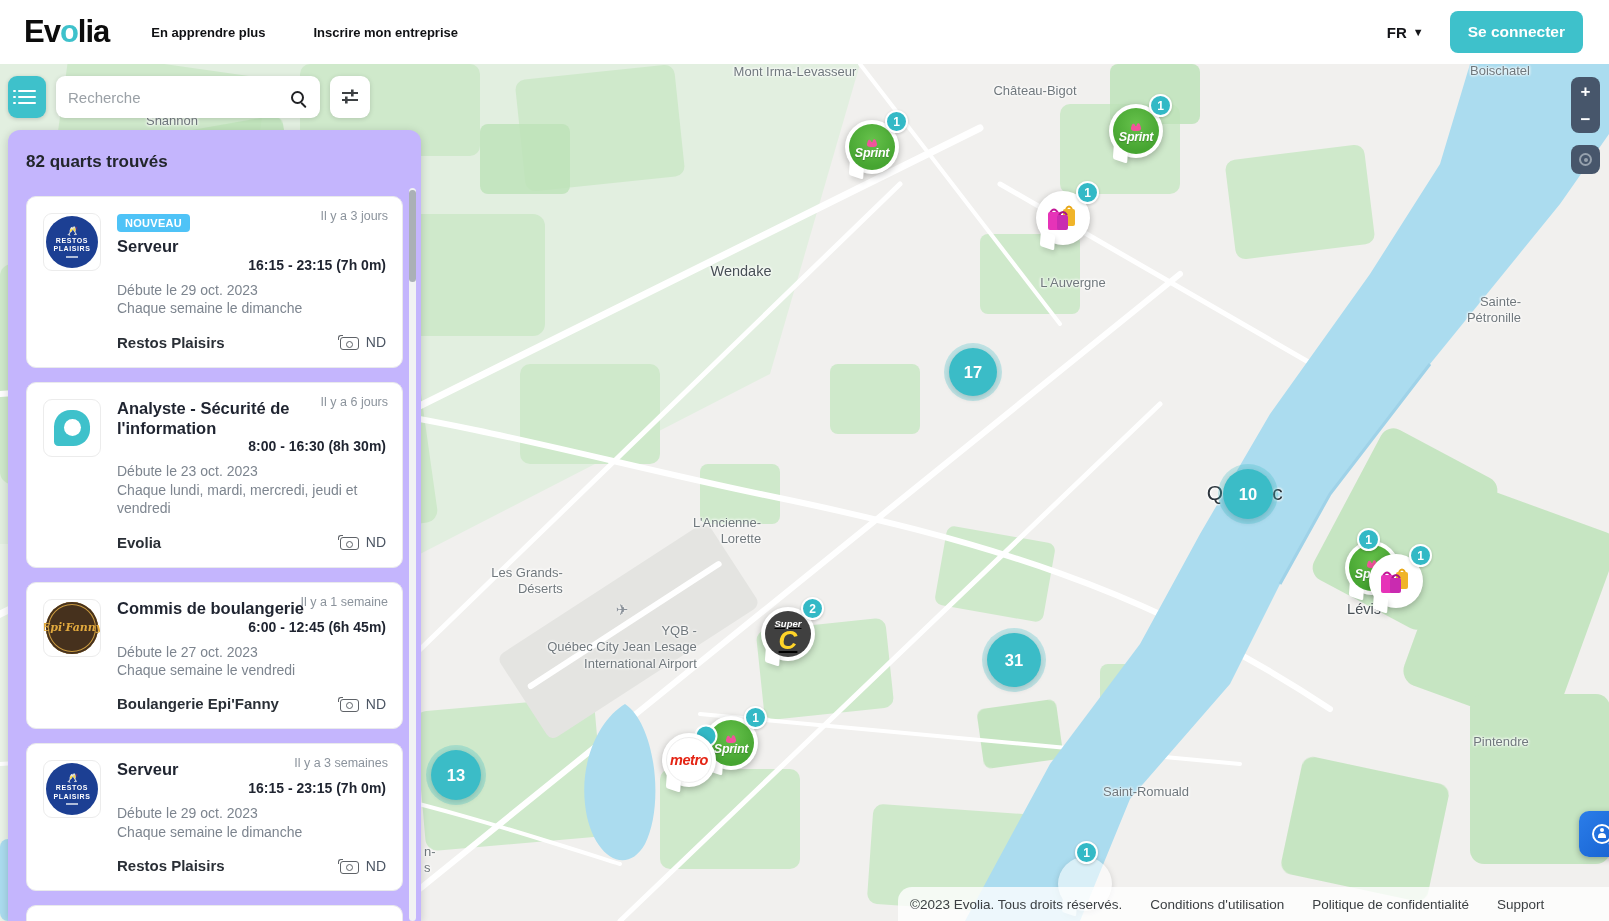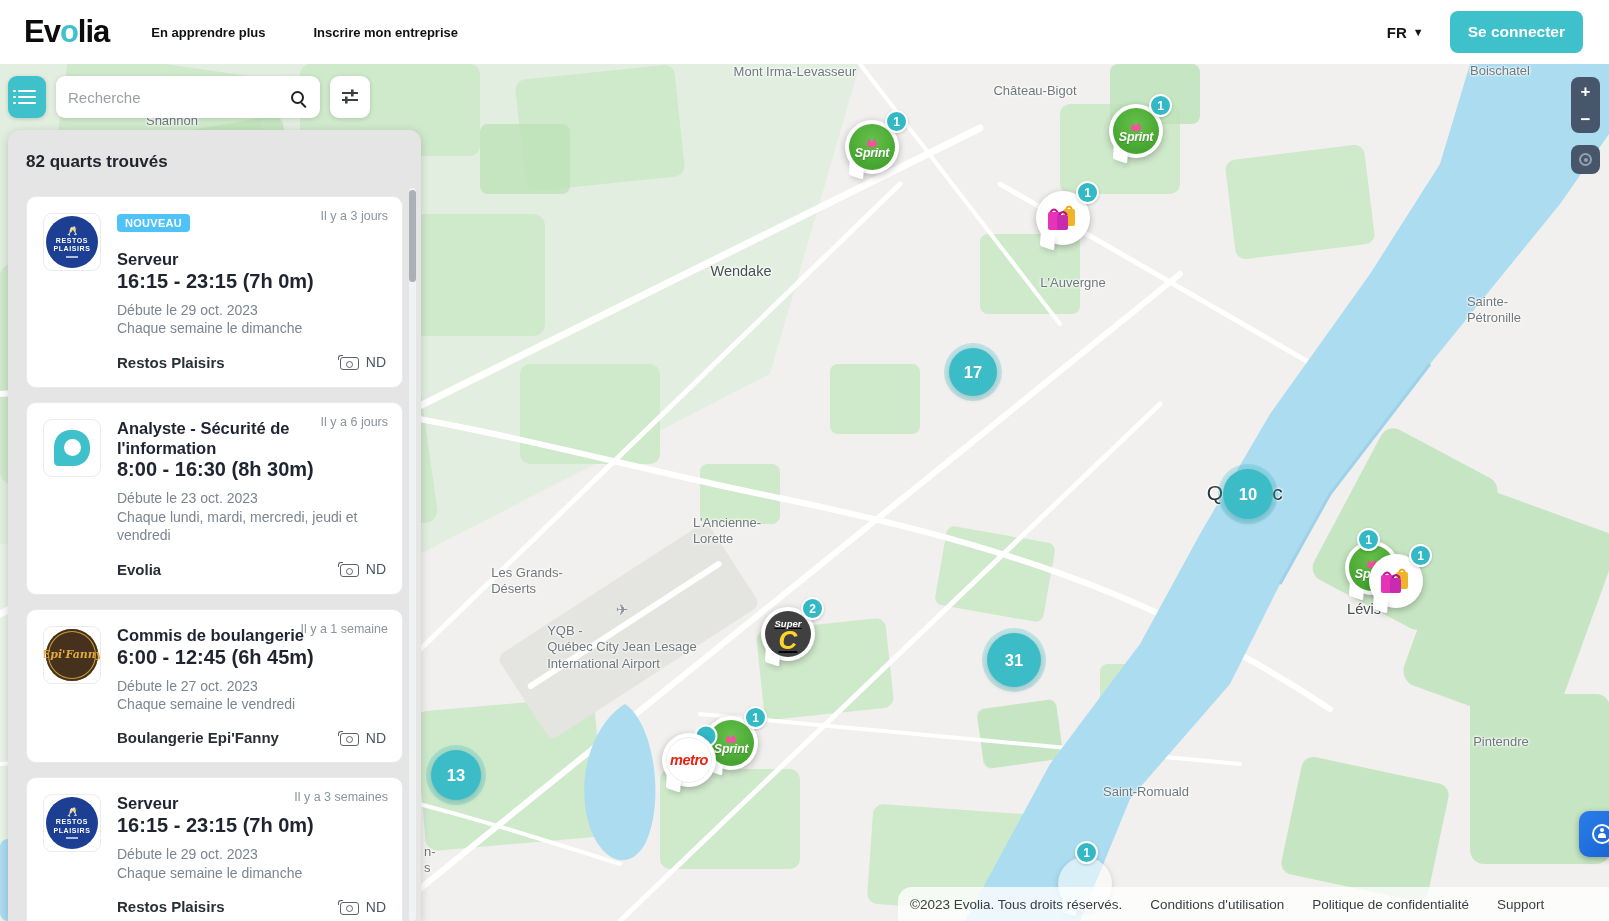--- a/index.html
+++ b/index.html
@@ -13,21 +13,21 @@
   .topnav a { font-size:13px; font-weight:700; color:#101114; text-decoration:none; cursor:pointer; }
   .top-right { margin-left:auto; display:flex; align-items:center; gap:26px; margin-right:26px; }
   .lang { font-size:15px; font-weight:700; color:#141519; cursor:pointer; display:flex; align-items:center; gap:6px; }
   .lang .caret { font-size:11px; }
   .login-btn { background:#3ec1cb; color:#fff; font-size:15.5px; font-weight:700; border:none; border-radius:8px; padding:12px 18px; cursor:pointer; }
 
   
   .map { position:absolute; left:0; top:64px; width:1609px; height:857px; background:#f1f0ee; overflow:hidden; z-index:0; }
   .map-svg { position:absolute; left:0; top:0; width:100%; height:100%; }
   .map-label { position:absolute; transform:translate(-50%,-50%); color:#70787d; font-size:13px; line-height:1.25;
-    text-align:left; white-space:pre-line; z-index:2; pointer-events:none;
+    text-align:right; white-space:pre-line; z-index:2; pointer-events:none;
     text-shadow:0 0 3px #fff,0 0 3px #fff,0 0 3px #fff; }
   .lbl-town { font-size:14.5px; color:#474f55; }
   .lbl-city { font-size:21px; color:#2e363d; font-weight:500; letter-spacing:.5px; }
   .lbl-frag { text-align:left; transform:none; }
   .plane { position:absolute; transform:translate(-50%,-50%); color:#8a9199; font-size:15px; z-index:2; text-shadow:0 0 3px #fff; }
 
   
   .pin { position:absolute; width:54px; height:54px; transform:translate(-50%,-50%); z-index:4; cursor:pointer; }
   .pin-circle { position:absolute; inset:0; background:#fff; border-radius:50%; box-shadow:0 2px 7px rgba(0,0,0,.28); }
   .pin-circle::before { content:""; position:absolute; left:4px; bottom:-3px; width:15px; height:15px; background:#fff; transform:rotate(18deg) skew(14deg); border-radius:2px; box-shadow:2px 3px 5px rgba(0,0,0,.12); }
@@ -66,31 +66,31 @@
   .list-icon { display:flex; flex-direction:column; gap:3.5px; }
   .list-icon i { display:block; width:18px; height:2.5px; background:#fff; border-radius:2px; position:relative; }
   .list-icon i::before { content:""; position:absolute; left:-5px; top:0; width:2.5px; height:2.5px; background:#fff; border-radius:50%; }
   .search-box { width:264px; height:42px; background:#fff; border-radius:9px; box-shadow:0 1px 5px rgba(0,0,0,.15); display:flex; align-items:center; padding:0 12px; }
   .search-box input { flex:1; border:none; outline:none; font-size:15px; color:#202124; font-family:inherit; }
   .search-box input::placeholder { color:#9aa0a6; }
   .mag-icon { width:13px; height:13px; border:2px solid #202124; border-radius:50%; position:relative; margin-right:4px; }
   .mag-icon::after { content:""; position:absolute; right:-5px; bottom:-4px; width:7px; height:2px; background:#202124; border-radius:2px; transform:rotate(45deg); }
   .filter-btn { width:40px; height:42px; background:#fff; border:none; border-radius:9px; box-shadow:0 1px 5px rgba(0,0,0,.15); cursor:pointer; display:flex; align-items:center; justify-content:center; }
 
-  .panel { position:absolute; left:8px; top:130px; width:413px; height:791px; background:#e5e5e5; border-radius:12px 12px 0 0; box-shadow:0 2px 10px rgba(0,0,0,.18); z-index:15; overflow:hidden; }
+  .panel { position:absolute; left:8px; top:130px; width:413px; height:791px; background:#c4b5fd; border-radius:12px 12px 0 0; box-shadow:0 2px 10px rgba(0,0,0,.18); z-index:15; overflow:hidden; }
   .panel-title { font-size:17px; font-weight:700; color:#22262c; padding:22px 18px 14px 18px; }
   .cards { position:absolute; left:0; top:62px; bottom:0; right:14px; overflow:hidden; padding:4px 0 0 18px; }
   .scroll-track { position:absolute; right:5px; top:58px; bottom:0; width:7px; background:#f1f2f3; border-radius:4px; }
   .scroll-thumb { position:absolute; right:5px; top:60px; width:7px; height:92px; background:#aab0b6; border-radius:4px; cursor:pointer; }
   .card { position:relative; width:377px; border:1px solid #e9eaec; border-radius:10px; padding:16px 16px 16px 90px; margin-bottom:14px; background:#fff; cursor:pointer; }
   .card-logo { position:absolute; left:16px; top:16px; width:58px; height:58px; border:1px solid #ececec; border-radius:9px; background:#fff; display:flex; align-items:center; justify-content:center; overflow:hidden; }
   .posted { position:absolute; right:14px; top:12px; font-size:12.5px; color:#8b939c; }
-  .badge-new { display:inline-block; background:#4fc3f7; color:#fff; font-size:11px; font-weight:700; border-radius:4px; padding:3px 8px; margin-bottom:18px; letter-spacing:.3px; }
+  .badge-new { display:inline-block; background:#4fc3f7; color:#fff; font-size:11px; font-weight:700; border-radius:4px; padding:3px 8px; margin-bottom:5px; letter-spacing:.3px; }
   .card h3 { font-size:16.5px; font-weight:700; color:#1f2430; line-height:1.2; max-width:230px; }
-  .card .time { font-size:20px; font-weight:700; color:#1f2430; margin-bottom:8px; }
+  .card .time { font-size:14px; font-weight:700; color:#1f2430; margin-bottom:8px;text-align:right; }
   .card .grey { font-size:14px; color:#7d858f; line-height:1.32; max-width:260px; }
   .card-bottom { display:flex; align-items:center; margin-top:16px; }
   .company { font-size:15px; font-weight:700; color:#2a2f36; }
   .pay { margin-left:auto; display:flex; align-items:flex-end; gap:7px; font-size:14px; color:#4b5563; }
   .cash-icon { width:19px; height:13px; border:1.6px solid #5f6368; border-radius:3px; position:relative; }
   .cash-icon::before { content:""; position:absolute; left:5.5px; top:2.5px; width:5px; height:5px; border:1.4px solid #5f6368; border-radius:50%; }
   .cash-icon::after { content:""; position:absolute; left:-3px; top:-3px; width:4px; height:4px; border-left:1.6px solid #5f6368; border-top:1.6px solid #5f6368; border-top-left-radius:3px; }
 
   
   .lg-restos { width:52px; height:52px; border-radius:50%; background:#1c3f93; display:flex; flex-direction:column; align-items:center; justify-content:center; color:#fff; }

